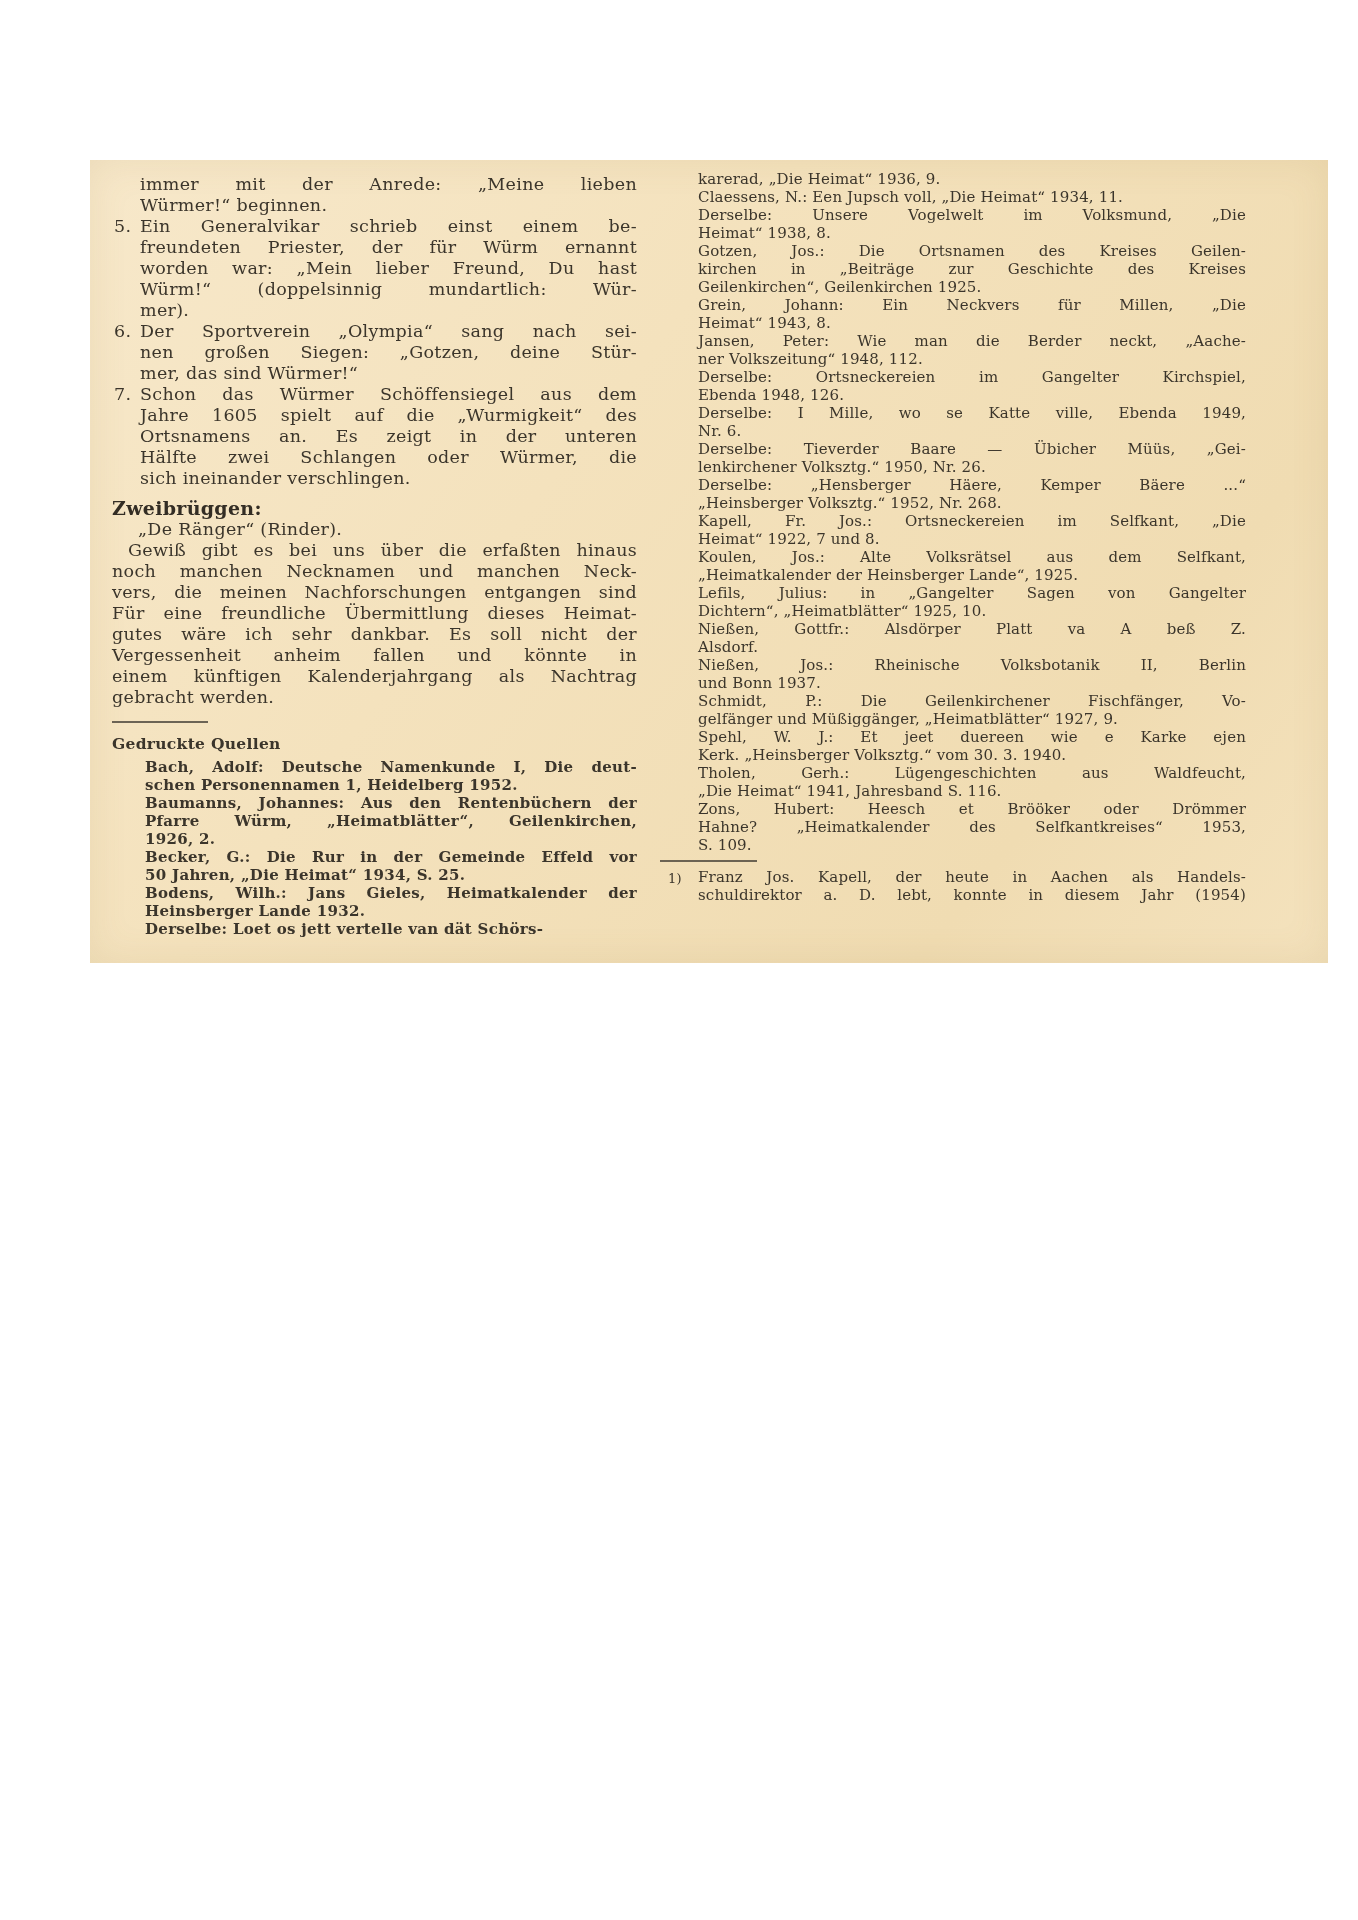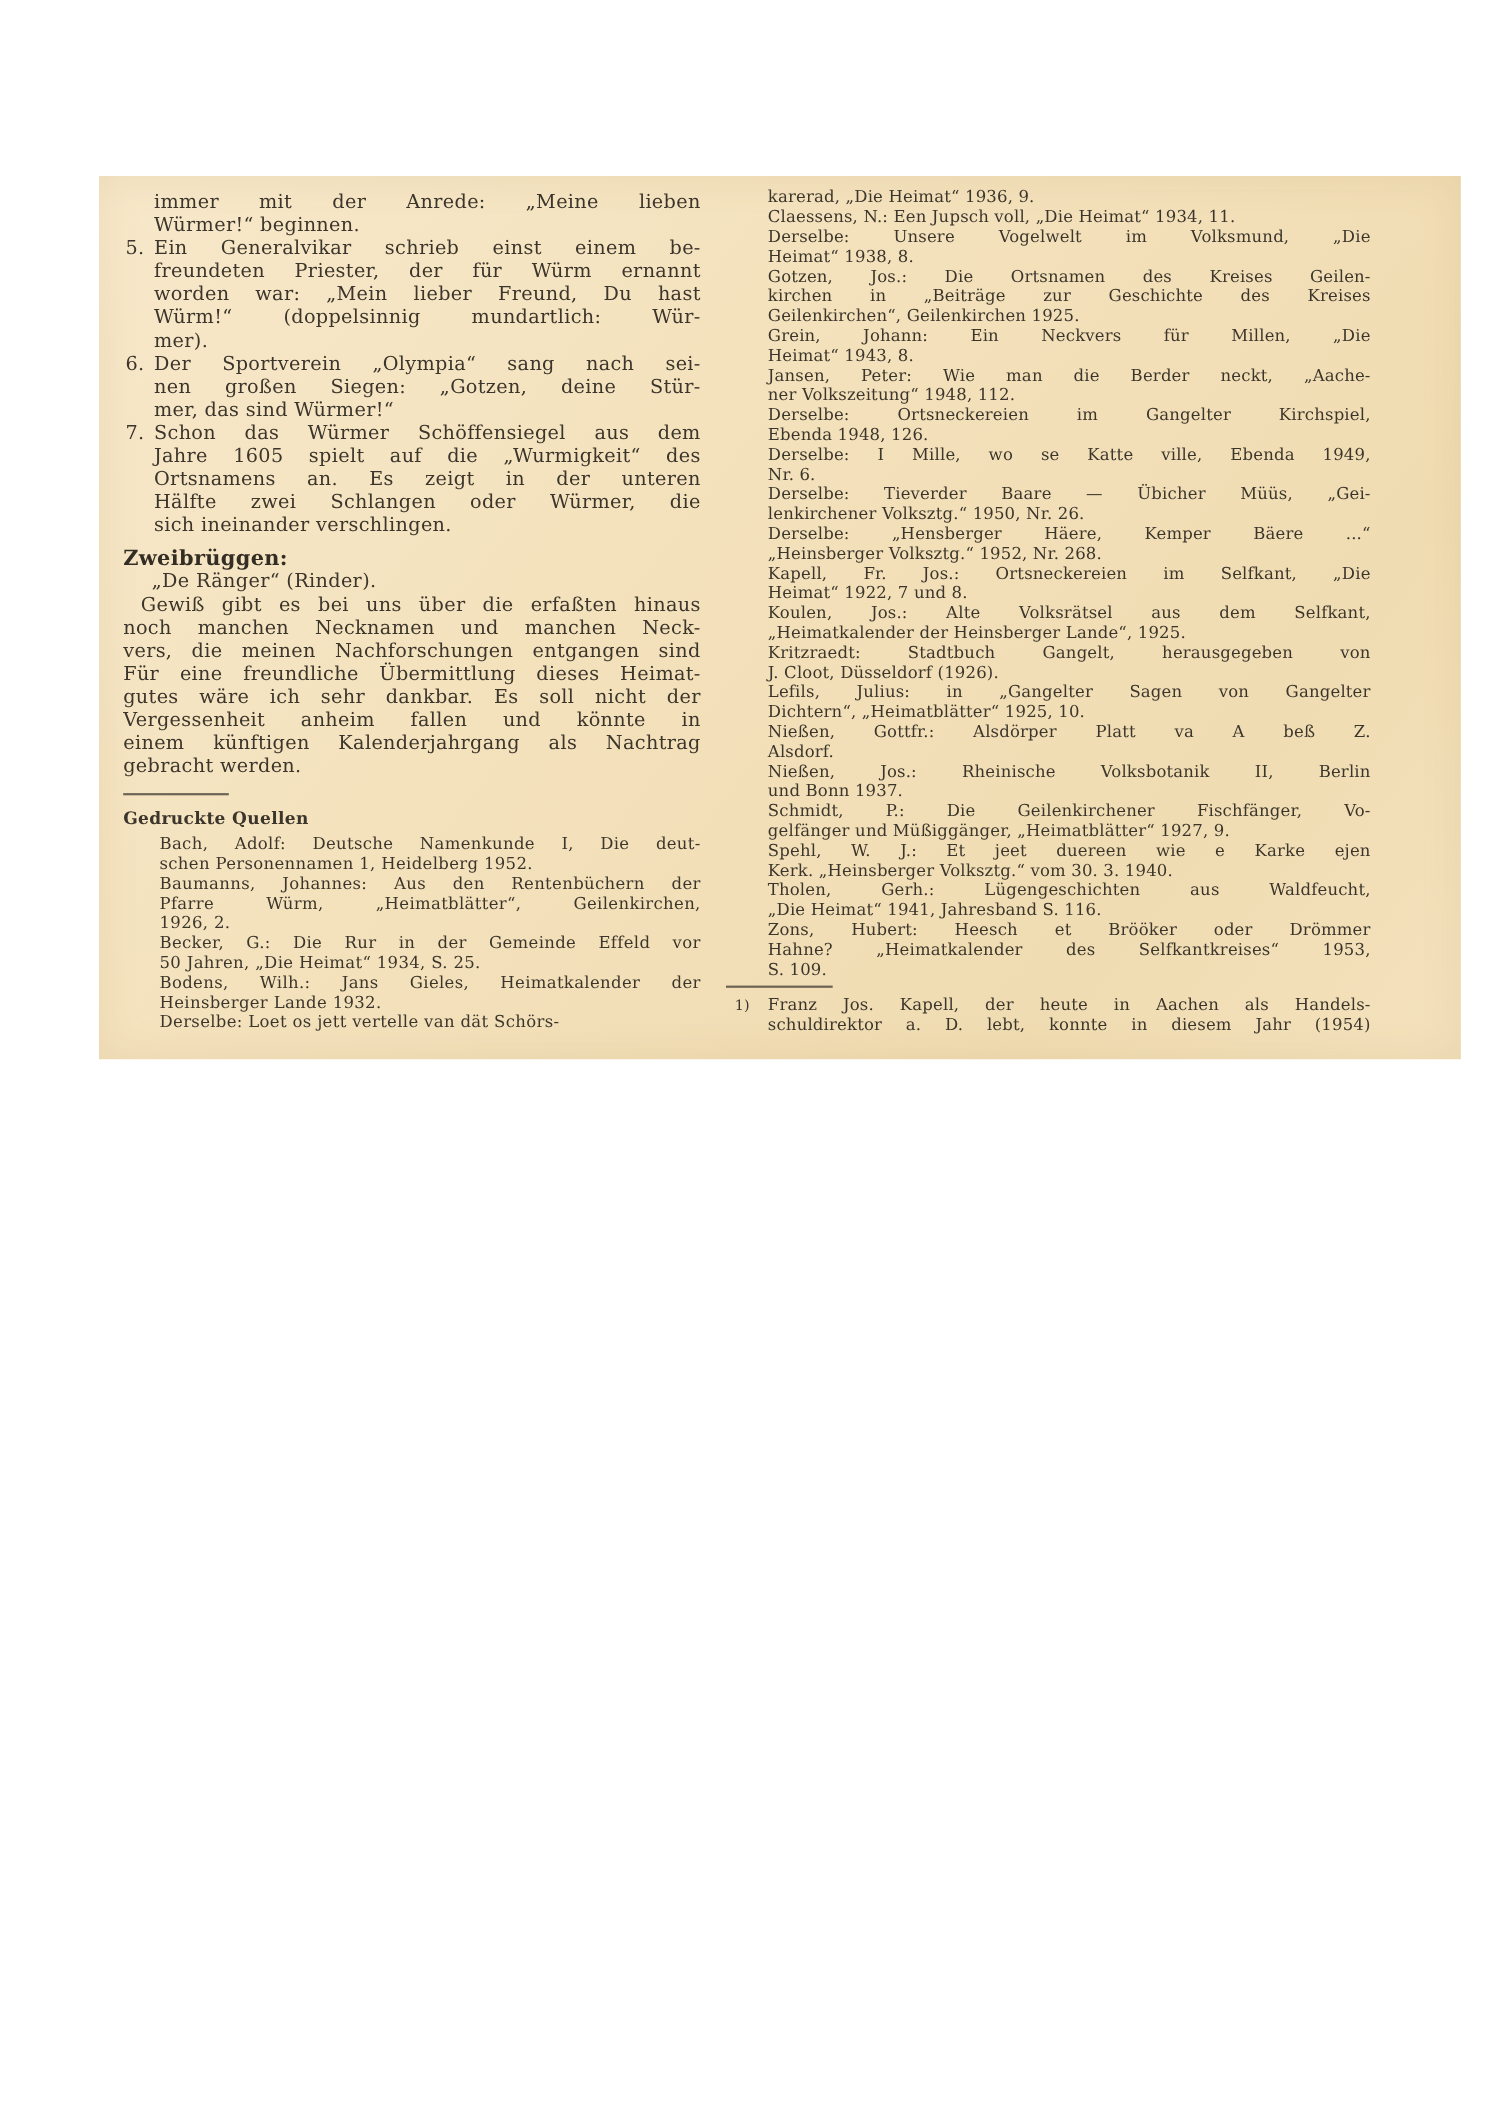--- a/index.html
+++ b/index.html
@@ -54,21 +54,21 @@
     color:#332d24;
   }
   .subheading{padding-left:26px;}
   .closing .tline:first-child{text-indent:16px;}
   .rule-left{
     border:none;border-top:2px solid var(--rule);
     width:96px;margin:13px 0 10px 0;opacity:0.8;
   }
   .sources-heading{font-size:15.5px;margin:0 0 4px 0;font-weight:bold;}
   .bib{font-size:15px;line-height:18px;}
-  .bib-indent{padding-left:33px;}
+  .bib-indent{padding-left:33px;font-weight:bold;}
   .entry{margin:0;}
   .rule-foot{
     border:none;border-top:2px solid var(--rule);
     width:97px;margin:6px 0 6px -38px;opacity:0.8;
   }
   .footnote{display:flex;margin-left:-30px;line-height:18px;font-size:15px;}
   .footnote .fn-marker{flex:none;width:30px;font-size:13px;padding-top:2px;}
   .footnote .fn-body{flex:1;min-width:0;}
 </style>
 </head>
@@ -202,24 +202,20 @@
         </div>
         <div class="entry">
           <div class="tline">Kapell, Fr. Jos.: Ortsneckereien im Selfkant, „Die</div>
           <div class="tline last">Heimat“ 1922, 7 und 8.</div>
         </div>
         <div class="entry">
           <div class="tline">Koulen, Jos.: Alte Volksrätsel aus dem Selfkant,</div>
           <div class="tline last">„Heimatkalender der Heinsberger Lande“, 1925.</div>
         </div>
         <div class="entry">
-          <div class="tline">Kritzraedt: Stadtbuch Gangelt, herausgegeben von</div>
-          <div class="tline last">J. Cloot, Düsseldorf (1926).</div>
-        </div>
-        <div class="entry">
           <div class="tline">Lefils, Julius: in „Gangelter Sagen von Gangelter</div>
           <div class="tline last">Dichtern“, „Heimatblätter“ 1925, 10.</div>
         </div>
         <div class="entry">
           <div class="tline">Nießen, Gottfr.: Alsdörper Platt va A beß Z.</div>
           <div class="tline last">Alsdorf.</div>
         </div>
         <div class="entry">
           <div class="tline">Nießen, Jos.: Rheinische Volksbotanik II, Berlin</div>
           <div class="tline last">und Bonn 1937.</div>

